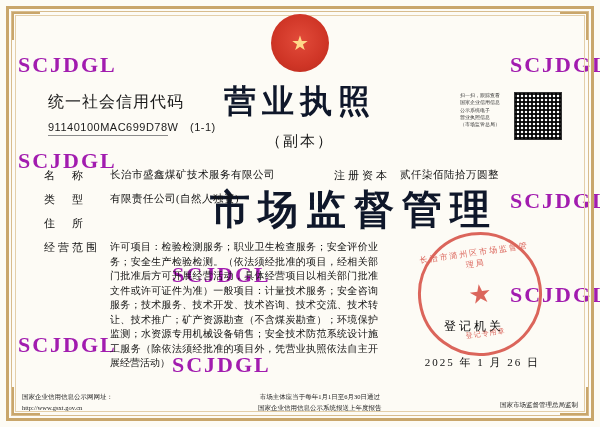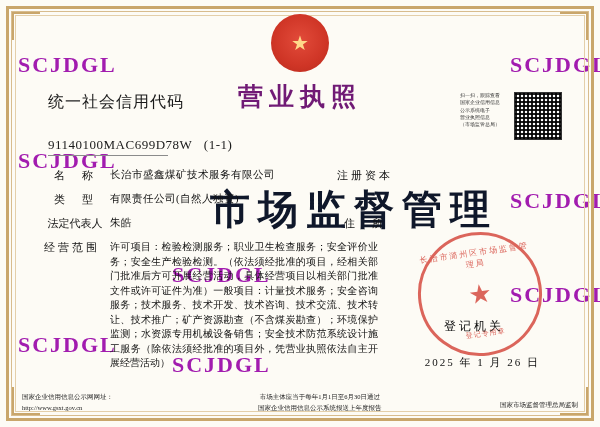--- a/index.html
+++ b/index.html
@@ -101,24 +101,24 @@
   
   .title-block {
     position: absolute;
     left: 0; right: 0;
     top: 80px;
     text-align: center;
     z-index: 4;
   }
   .main-title {
     font-family: Liberation Sans, sans-serif;
-    font-size: 25px;
+    font-size: 32px;
     font-weight: bold;
     letter-spacing: 6px;
-    color: #701a75;
+    color: #0f172a;
   }
   .sub-title {
     font-family: "Liberation Serif", serif;
     font-size: 15px;
     color: #1a1a1a;
     margin-top: 8px;
     letter-spacing: 2px;
   }
 
   
@@ -128,25 +128,25 @@
     top: 92px;
     z-index: 4;
     font-family: "Liberation Serif", serif;
   }
   .code-label {
     font-size: 16px;
     color: #1a1a1a;
     letter-spacing: 1px;
   }
   .code-value {
-    font-size: 13px;
+    font-size: 11px;
     color: #1a1a1a;
-    margin-top: 24px;
+    margin-top: 8px;
     letter-spacing: 0.5px;
-    font-family: Liberation Serif, serif;
+    font-family: Liberation Sans, sans-serif;
   }
   .code-underline {
     width: 120px;
     height: 1px;
     background: #8b8b8b;
     margin-top: 2px;
   }
 
   
   .qr-wrap {
@@ -195,21 +195,20 @@
     width: 222px;
     display: flex;
   }
   .flabel {
     font-family: Liberation Mono, monospace;
     font-size: 11px;
     color: #111;
     letter-spacing: 3px;
     width: 62px;
     flex: none;
-    text-align: center;
   }
   .fvalue {
     font-family: "Liberation Serif", serif;
     font-size: 10.5px;
     color: #111;
     letter-spacing: 0.5px;
     padding-left: 4px;
   }
   .scope-row {
     display: flex;
@@ -340,20 +339,21 @@
   <div class="corner tr"></div>
   <div class="corner bl"></div>
   <div class="corner br"></div>
 
   <div class="emblem">
     <span class="star">★</span>
   </div>
 
   <div class="title-block">
     <div class="main-title">营业执照</div>
+    <div class="sub-title">（副本）</div>
   </div>
 
   <div class="code-block">
     <div class="code-label">统一社会信用代码</div>
     <div class="code-value">
       <span>91140100MAC699D78W</span>
       <span style="margin-left:8px;">(1-1)</span>
     </div>
     <div class="code-underline"></div>
   </div>
@@ -371,35 +371,32 @@
 
   <div class="fields">
 
     <div class="row">
       <div class="col-left">
         <div class="flabel">名　称</div>
         <div class="fvalue">长治市盛鑫煤矿技术服务有限公司</div>
       </div>
       <div class="col-right">
         <div class="flabel">注册资本</div>
+        <div class="fvalue">贰仟柒佰陆拾万圆整</div>
       </div>
     </div>
 
     <div class="row">
       <div class="col-left">
         <div class="flabel">类　型</div>
         <div class="fvalue">有限责任公司(自然人独资)</div>
       </div>
     </div>
 
     <div class="row">
-      <div class="col-left">
-        <div class="flabel" style="letter-spacing:0px;">法定代表人</div>
-        <div class="fvalue">朱皓</div>
-      </div>
       <div class="col-right">
         <div class="flabel">住　所</div>
       </div>
     </div>
 
     <div class="scope-row">
       <div class="scope-label">经营范围</div>
       <div class="scope-text">许可项目：检验检测服务；职业卫生检查服务；安全评价业务；安全生产检验检测。（依法须经批准的项目，经相关部门批准后方可开展经营活动，具体经营项目以相关部门批准文件或许可证件为准）一般项目：计量技术服务；安全咨询服务；技术服务、技术开发、技术咨询、技术交流、技术转让、技术推广；矿产资源勘查（不含煤炭勘查）；环境保护监测；水资源专用机械设备销售；安全技术防范系统设计施工服务（除依法须经批准的项目外，凭营业执照依法自主开展经营活动）</div>
     </div>
 

